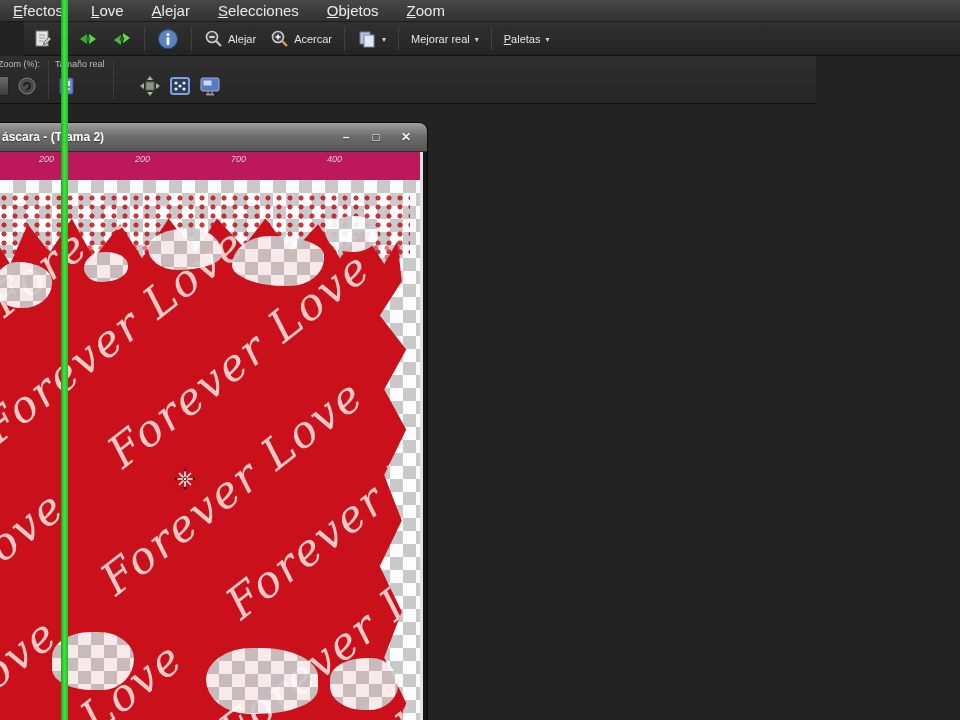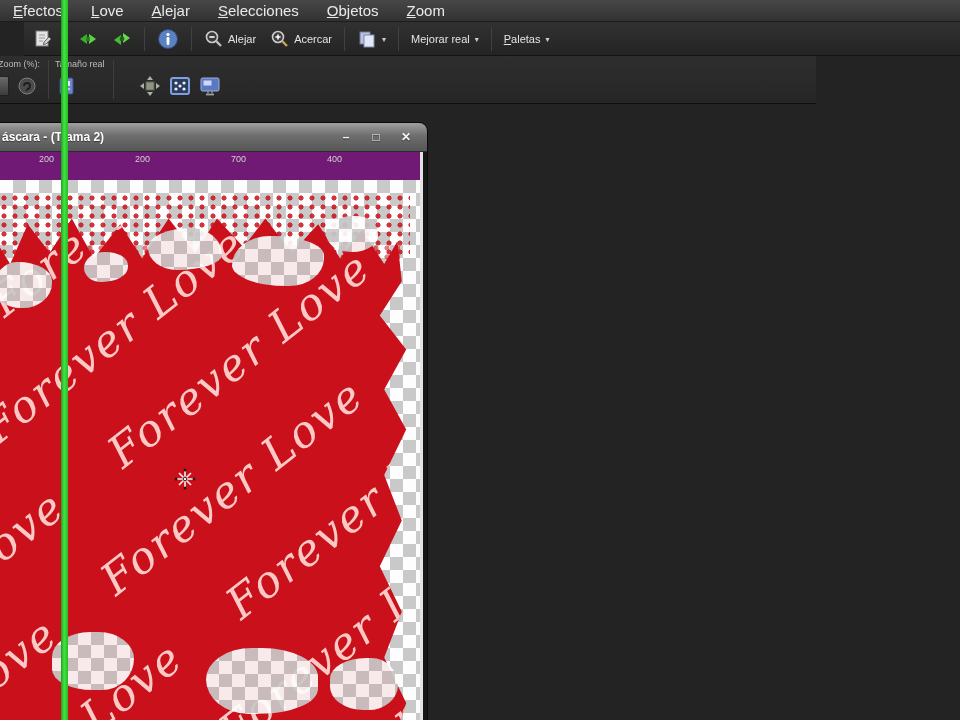--- a/index.html
+++ b/index.html
@@ -73,21 +73,21 @@
   .title-text {
     color:#fff; font-size:12px; font-weight:bold; margin-left:-6px; padding-left:8px;
     text-shadow:0 1px 1px rgba(0,0,0,.45); white-space:nowrap; overflow:hidden; flex:1;
   }
   .win-btns { display:flex; align-items:center; gap:12px; padding-right:12px; }
   .win-btn { color:#f3f3f3; font-size:12px; font-weight:bold; width:18px; text-align:center;
              text-shadow:0 1px 1px rgba(0,0,0,.5); cursor:default; }
 
   .ruler {
     position:absolute; left:0; top:29px; width:420px; height:44px;
-    background:#701a75; overflow:hidden;
+    background:#be185d; overflow:hidden;font-style:italic;
   }
   .ruler-ticks {
     position:absolute; left:0; right:0; bottom:1px; height:15px;
     background-image:
       repeating-linear-gradient(90deg,#9f9f9f 0 1px,transparent 1px 9.6px),
       repeating-linear-gradient(90deg,#cccccc 0 1px,transparent 1px 48px),
       repeating-linear-gradient(90deg,#efefef 0 2px,transparent 2px 96px);
     background-size:100% 5px,100% 9px,100% 15px;
     background-repeat:repeat-x;
     background-position:37px bottom,37px bottom,36px bottom;

